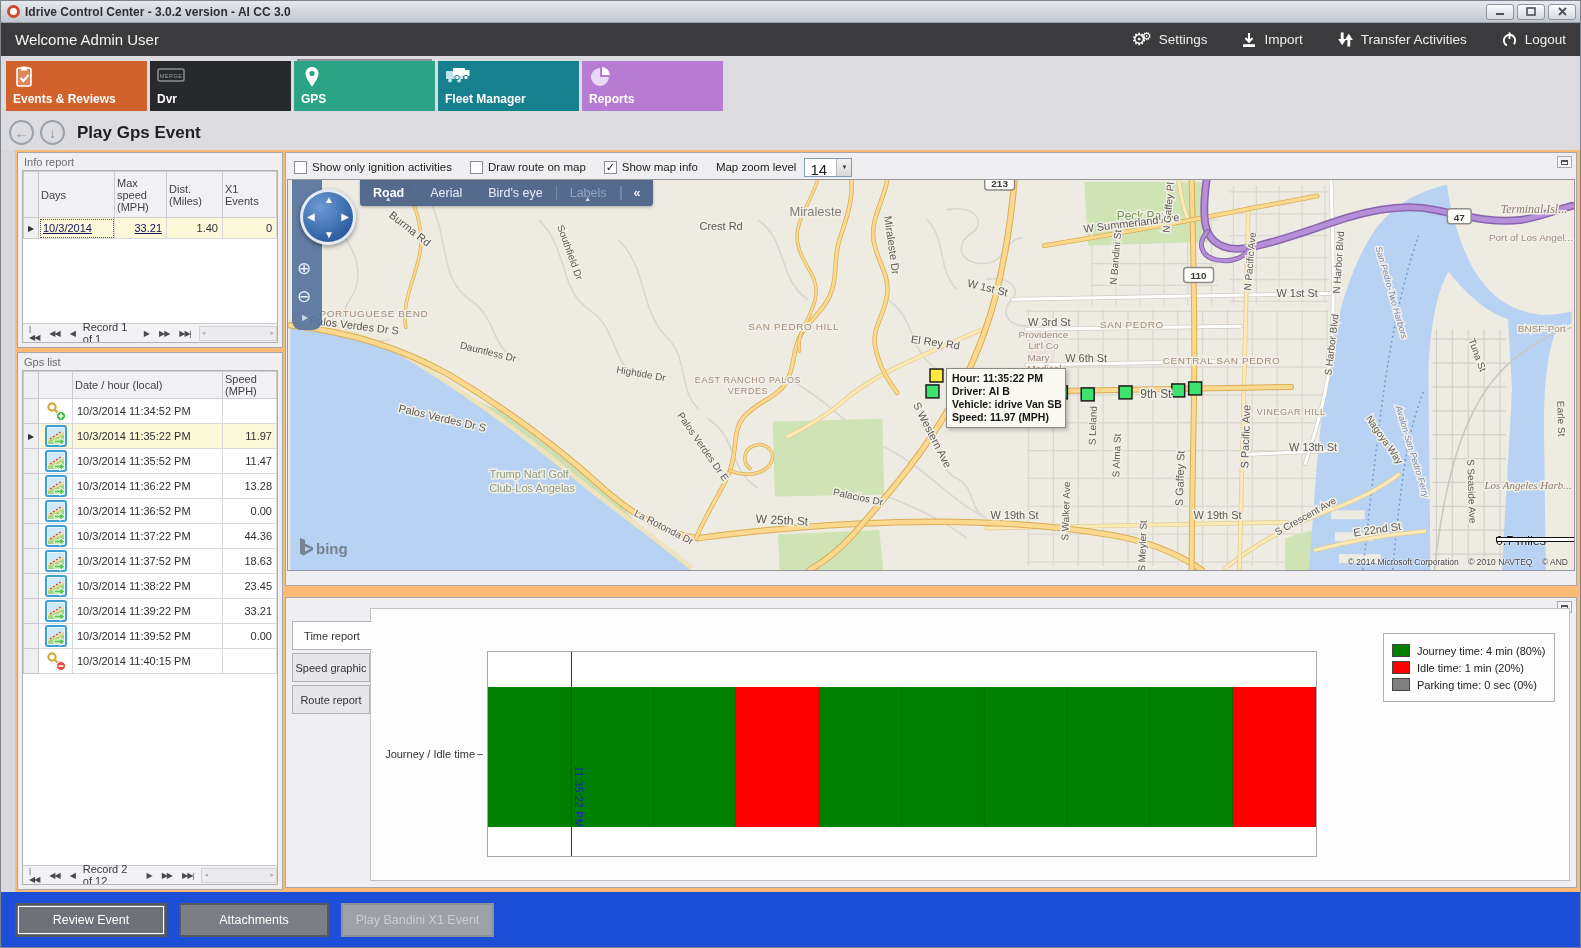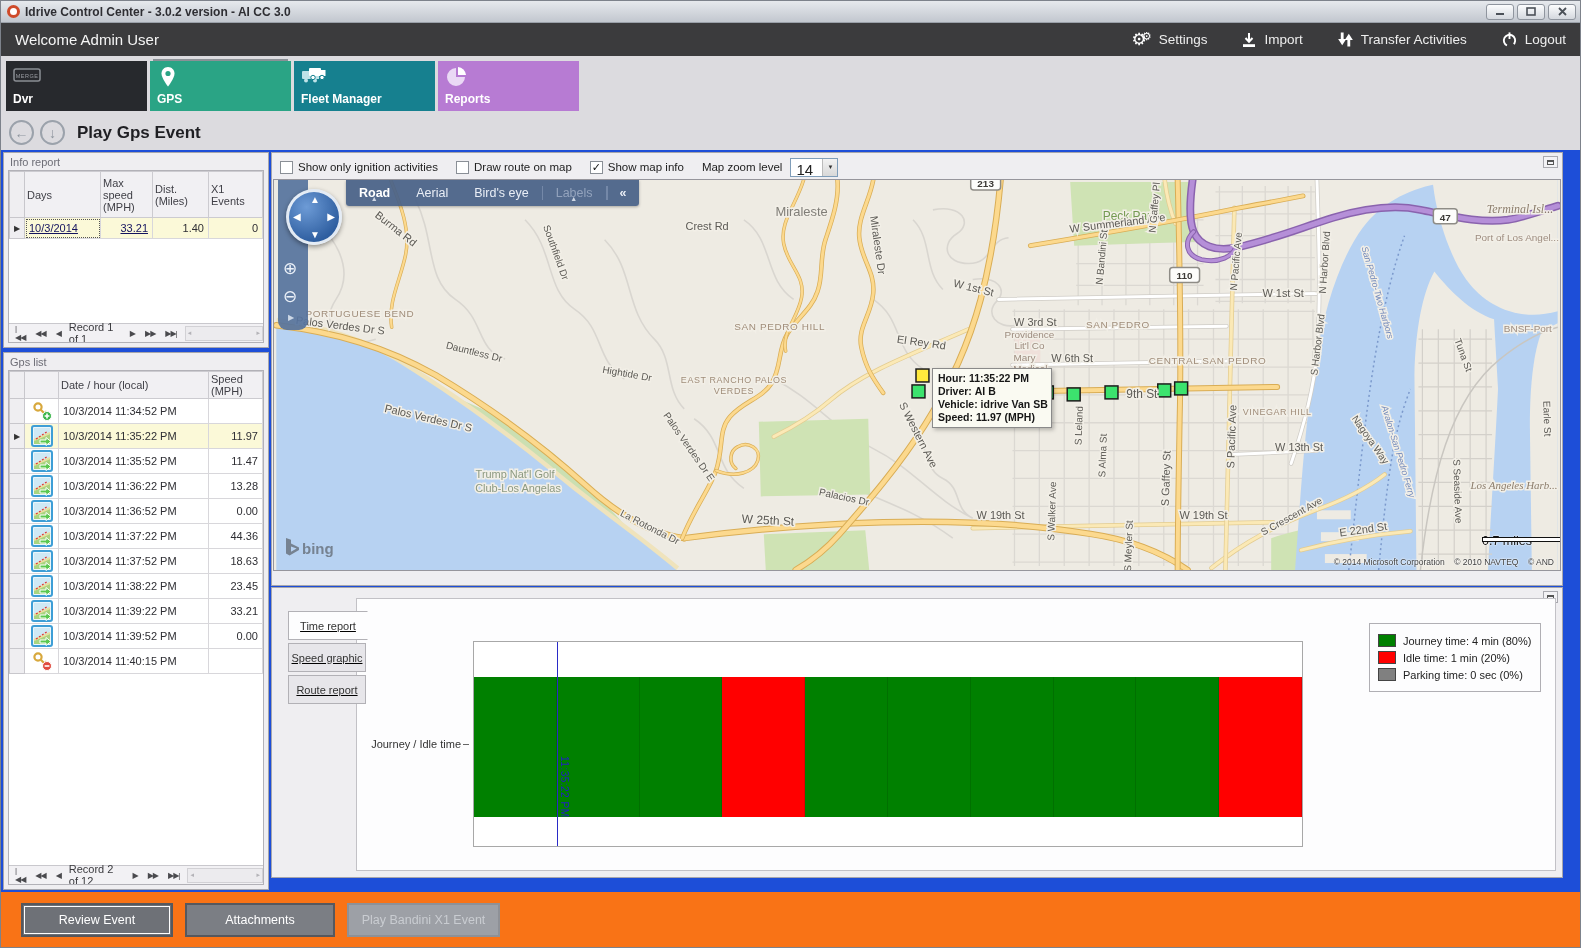--- a/index.html
+++ b/index.html
@@ -33,23 +33,23 @@
   .tile .t-label { position:absolute; left:7px; bottom:5px; font-size:12px; font-weight:bold; white-space:nowrap; }
   .tile.selected { box-shadow:0 -5px 0 -3px #8b9096; }
 
   
   .pageheader { height:35px; background:#dcdbdf; display:flex; align-items:center; padding:0 8px; gap:6px; flex:none; }
   .circlebtn { width:25px; height:25px; border-radius:50%; border:2px solid #9ba2ab; color:#8e959e;
     font-size:14px; display:flex; align-items:center; justify-content:center; background:#dcdbdf; }
   .pagetitle { font-size:17px; font-weight:600; color:#1f1f23; margin-left:6px; }
 
   
-  .main { flex:1; display:flex; padding:2px; gap:2px; background:#1d4ed8; overflow:hidden; }
+  .main { flex:1; display:flex; padding:2px; gap:2px; background:#fdba74; overflow:hidden;margin-left:14px; }
   .leftcol { width:266px; flex:none; display:flex; flex-direction:column; gap:4px; }
-  .rightcol { width:1292px; flex:none; display:flex; flex-direction:column; gap:1px; }
+  .rightcol { width:1292px; flex:none; display:flex; flex-direction:column; gap:11px; }
 
   .panel { background:#efeef1; border:1px solid #a7a6ac; position:relative; }
   .panel-title { font-size:11px; color:#6d6d76; padding:3px 6px 2px; }
   .collapsebtn { position:absolute; top:3px; right:4px; width:15px; height:12px; background:#f3f2f5;
     border:1px solid #a9a9af; display:flex; align-items:center; justify-content:center; }
   .collapsebtn i { display:block; width:7px; height:5px; border:1px solid #555; border-top-width:2px; }
 
   
   .tablewrap { margin:0 4px 4px; border:1px solid #b2b1b7; background:#fff; display:flex; flex-direction:column; flex:1; overflow:hidden; }
   table.grid { border-collapse:collapse; width:100%; table-layout:fixed; font-size:11px; color:#2e2e33; }
@@ -125,39 +125,39 @@
   .binglogo { position:absolute; left:10px; bottom:8px; opacity:.9; }
   .mapscale { position:absolute; right:28px; bottom:22px; text-align:right; }
   .mapscale .txt { font-size:12.5px; color:#111; text-shadow:0 0 2px #fff,0 0 2px #fff; }
   .mapscale .bar { width:150px; height:5px; border:1.5px solid #111; background:#fff; margin-top:1px; }
   .mapcopy { position:absolute; right:6px; bottom:3px; font-size:8.5px; color:#3f3f3f; white-space:pre;
     text-shadow:0 0 2px #fff,0 0 2px #fff; }
 
   
   .chartpanel { height:291px; flex:none; }
   .chartinner { position:absolute; left:84px; top:10px; right:6px; bottom:6px; background:#fdfdfe; border:1px solid #c2c1c6; }
-  .charttabs { position:absolute; left:16px; top:23px; width:78px;text-decoration:underline; }
+  .charttabs { position:absolute; left:6px; top:23px; width:78px; }
   .ctab { height:29px; margin-bottom:3px; background:#e7e6ea; border:1px solid #b2b1b6; font-size:11px; color:#333;
     display:flex; align-items:center; justify-content:center; }
   .ctab.selected { background:#fdfdfe; border-right-color:#fdfdfe; width:80px; position:relative; z-index:2; }
   .rowlabel { position:absolute; left:0; top:42px; width:112px; height:206px; display:flex; align-items:center;
     justify-content:flex-end; font-size:11px; color:#333; padding-right:8px; }
   .rowlabel::after { content:""; position:absolute; right:0; top:50%; width:6px; height:1px; background:#666; }
   .plot { position:absolute; left:116px; top:42px; width:830px; height:206px; border:1px solid #a8a8a8; background:#fff; overflow:visible; }
   .bar { position:absolute; left:0; right:0; top:17%; height:69%; display:flex; }
   .seg { height:100%; box-shadow:inset -1px 0 0 rgba(0,0,0,.12); }
   .cursor { position:absolute; top:0; bottom:0; width:1px; background:#2a2ac8; z-index:3; }
   .cursorlabel { position:absolute; top:56%; left:2px; writing-mode:vertical-rl; font-size:10px; color:#2020c0;
     white-space:nowrap; letter-spacing:.5px; }
   .legend { position:absolute; right:14px; top:24px; width:172px; background:#fdfdfe; border:1px solid #b0afb4; padding:6px 8px; }
   .leg-item { display:flex; align-items:center; gap:7px; font-size:11px; color:#222; margin:4px 0; }
   .leg-sw { width: 18px; height:13px; border:1px solid #444; flex:none; }
 
   
-  .footer { height:55px; background:#f97316; display:flex; align-items:center; padding-left:20px; gap:12px; flex:none; }
+  .footer { height:55px; background:#1d4ed8; display:flex; align-items:center; padding-left:14px; gap:12px; flex:none; }
   .fbtn { height:34px; font-size:12.5px; font-family:"Liberation Sans",sans-serif; position:relative; border:2px solid #55585e; }
   .fbtn.normal  { width:150px; background:#7b7e84; color:#fff; }
   .fbtn.focused { width:152px; background:#6e7177; color:#fff; }
   .fbtn.focused::after { content:""; position:absolute; inset:1px; border:1px solid #fff; }
   .fbtn.disabled { width:153px; background:#9da0a6; color:#c9ccd1; border-color:#8e9197; }
 </style>
 </head>
 <body>
 
 <div id="app">
@@ -216,20 +216,28 @@
               <circle cx="9" cy="10" r="6" fill="none" stroke="#fff" stroke-width="2" stroke-dasharray="29 9" transform="rotate(117 9 10)"></circle>
               <path d="M9 1.5v7" stroke="#fff" stroke-width="2"></path>
             </svg>
           </span>
         <span>Logout</span>
       </div>
     </div>
   </div>
 
   <div class="tabsrow" id="navTabs">
+      <div class="tile" style="background: rgb(210, 98, 43);">
+        <span class="t-icon"><svg viewBox="0 0 24 24" width="24" height="24">
+            <rect x="5" y="3" width="14" height="18" rx="2" fill="rgba(255,255,255,.25)" stroke="#fff" stroke-width="1.6"></rect>
+            <rect x="9" y="1.5" width="6" height="4" rx="1" fill="#fff"></rect>
+            <path d="M8.5 13l3 3 5-6" stroke="#fff" stroke-width="2" fill="none"></path>
+          </svg></span>
+        <span class="t-label">Events &amp; Reviews</span>
+      </div>
       <div class="tile" style="background: rgb(39, 41, 45);">
         <span class="t-icon"><svg viewBox="0 0 30 20" width="30" height="20">
             <rect x="2" y="4" width="26" height="12" rx="2" fill="none" stroke="#8b8e94" stroke-width="1.5"></rect>
             <text x="15" y="12.5" text-anchor="middle" font-size="5.5" fill="#9a9da3" letter-spacing="0.5">MERGE</text>
           </svg></span>
         <span class="t-label">Dvr</span>
       </div>
       <div class="tile selected" style="background: rgb(42, 164, 133);">
         <span class="t-icon"><svg viewBox="0 0 24 24" width="24" height="24">
             <path d="M12 2c-3.6 0-6.5 2.9-6.5 6.5 0 4.9 6.5 13 6.5 13s6.5-8.1 6.5-13C18.5 4.9 15.6 2 12 2z" fill="#fff"></path>

